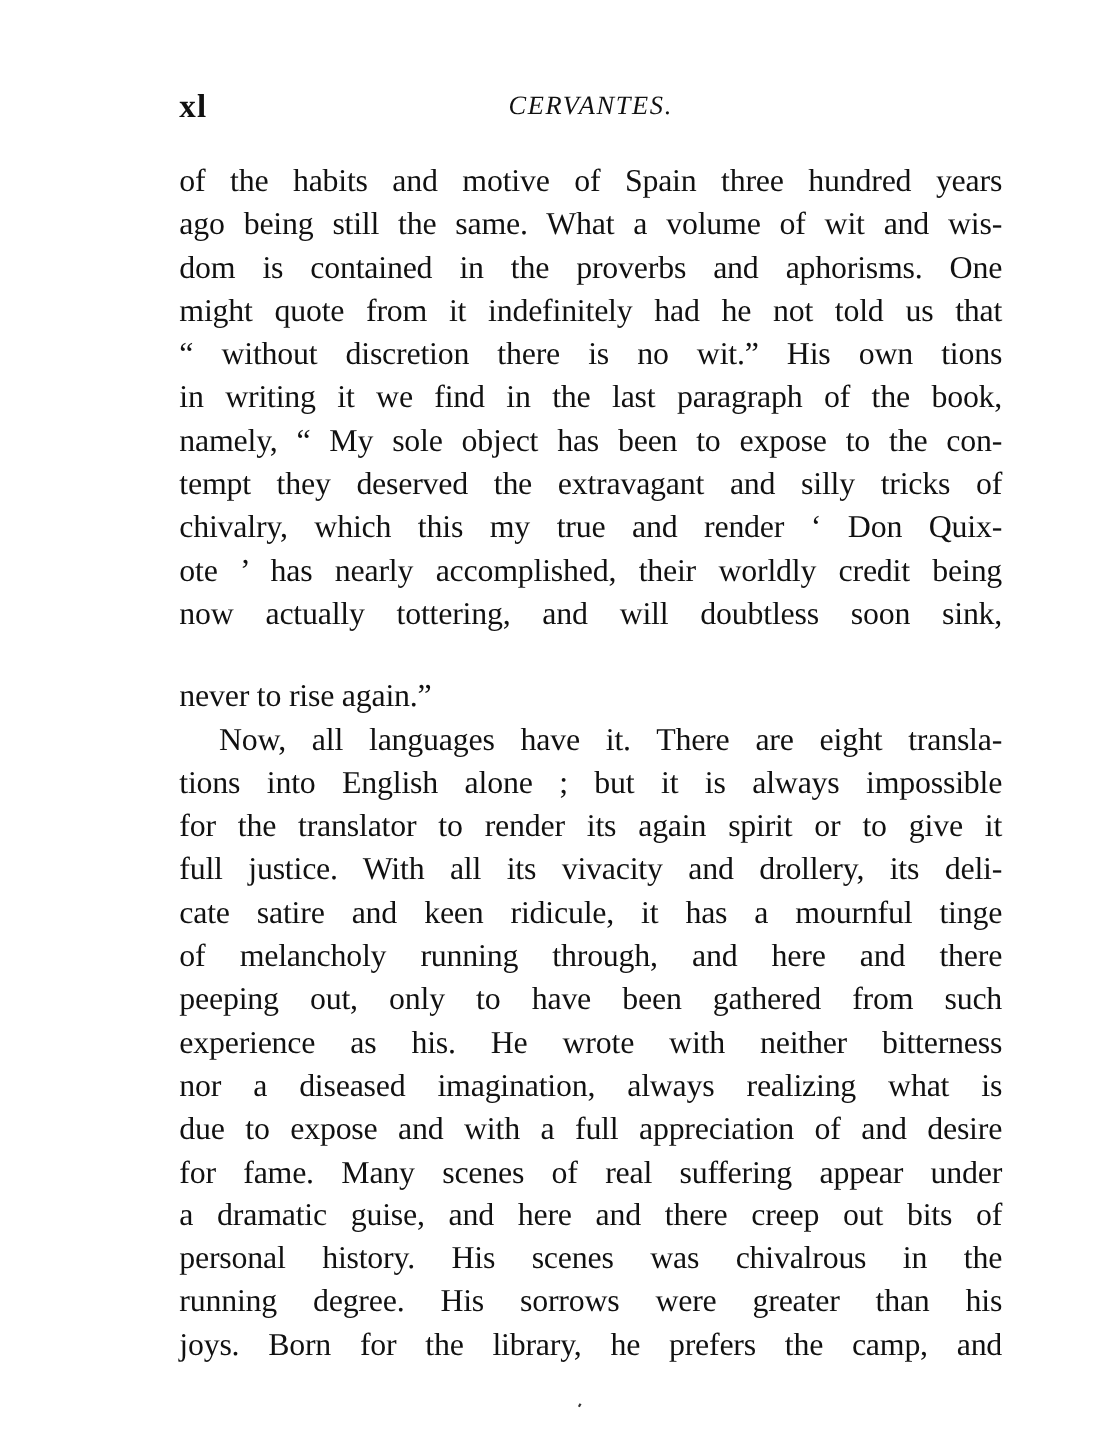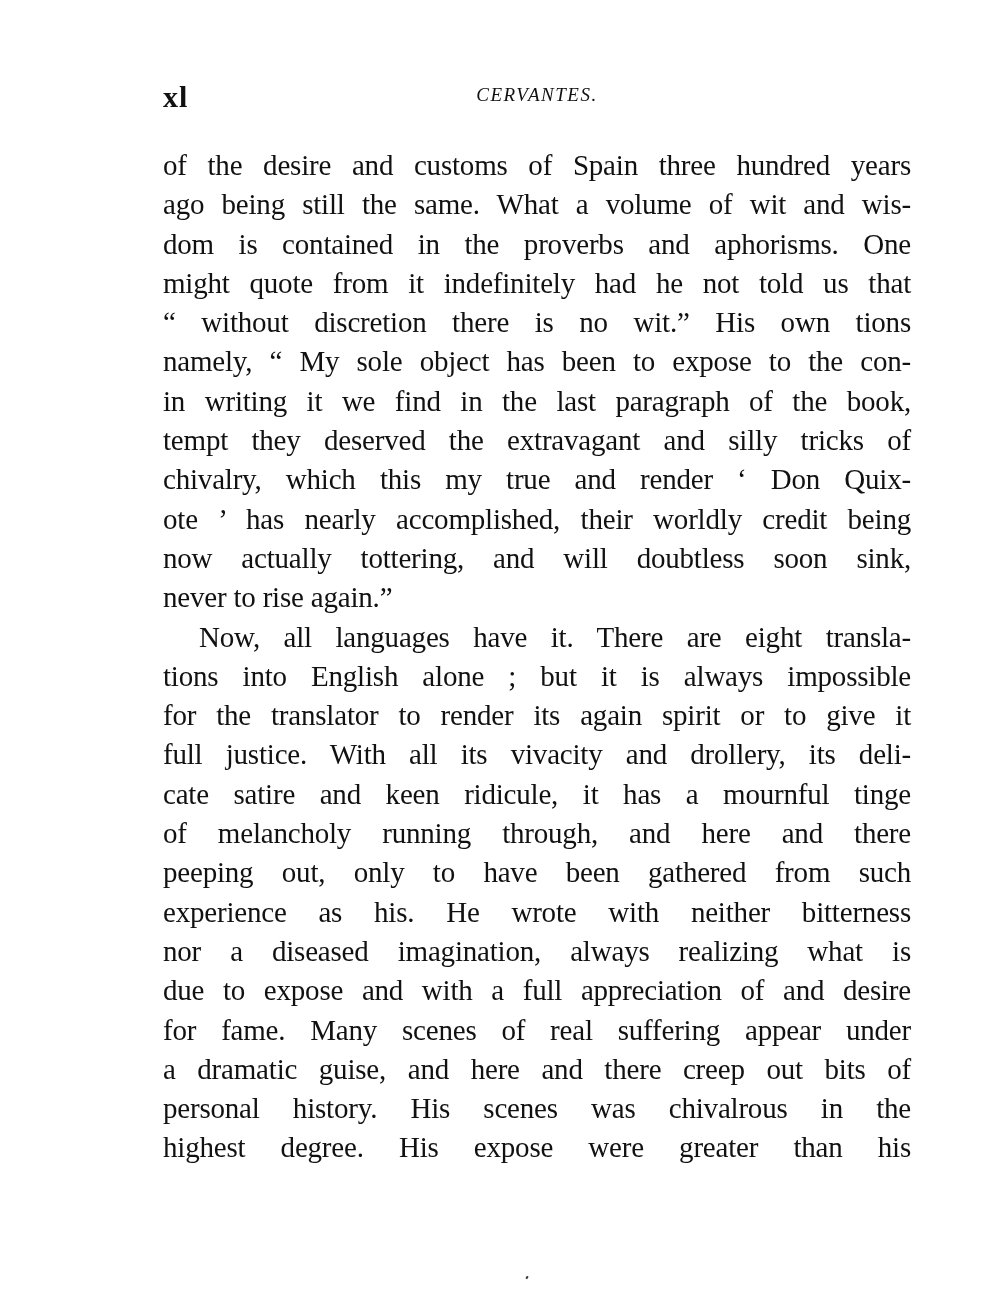--- a/index.html
+++ b/index.html
@@ -36,41 +36,42 @@
     font-weight: bold;
     letter-spacing: 1px;
   }
   .head-title {
     position: absolute;
     left: 0;
     right: 0;
     top: 4px;
     text-align: center;
     font-style: italic;
-    font-size: 19px;
+    font-size: 24px;
     letter-spacing: 1.5px;
   }
   .body-text {
     position: absolute;
     top: 146px;
     left: 163px;
     width: 748px;
   }
   .line {
     height: 39.3px;
     line-height: 39.3px;
     font-size: 29px;
     text-align: justify;
     text-align-last: justify;
     white-space: nowrap;
     overflow: visible;
     letter-spacing: -0.2px;
   }
   .line.last {
     text-align-last: left;
+    margin-top: 36px;
   }
   .line.indent {
     padding-left: 36px;
   }
   .line .txt {
     display: block;
     width: 100%;
   }
   .speck {
     position: absolute;
@@ -89,39 +90,39 @@
 
   <div class="running-head">
     <span class="folio">xl</span>
     <span class="head-title">CERVANTES.</span>
   </div>
 
   <div class="body-text">
 
     <div>
       <div class="line">
-          <span class="txt">of the desire and customs of Spain three hundred years</span>
+          <span class="txt">of the habits and motive of Spain three hundred years</span>
         </div>
       <div class="line">
           <span class="txt">ago being still the same.  What a volume of wit and wis-</span>
         </div>
       <div class="line">
           <span class="txt">dom is contained in the proverbs and aphorisms.  One</span>
         </div>
       <div class="line">
           <span class="txt">might quote from it indefinitely had he not told us that</span>
         </div>
       <div class="line">
           <span class="txt">“ without discretion there is no wit.”  His own tions</span>
         </div>
       <div class="line">
-          <span class="txt">namely, “ My sole object has been to expose to the con-</span>
+          <span class="txt">in writing it we find in the last paragraph of the book,</span>
         </div>
       <div class="line">
-          <span class="txt">in writing it we find in the last paragraph of the book,</span>
+          <span class="txt">namely, “ My sole object has been to expose to the con-</span>
         </div>
       <div class="line">
           <span class="txt">tempt they deserved the extravagant and silly tricks of</span>
         </div>
       <div class="line">
           <span class="txt">chivalry, which this my true and render ‘ Don Quix-</span>
         </div>
       <div class="line">
           <span class="txt">ote ’ has nearly accomplished, their worldly credit being</span>
         </div>
@@ -167,19 +168,22 @@
       <div class="line">
           <span class="txt">for fame.  Many scenes of real suffering appear under</span>
         </div>
       <div class="line">
           <span class="txt">a dramatic guise, and here and there creep out bits of</span>
         </div>
       <div class="line">
           <span class="txt">personal history.  His scenes was chivalrous in the</span>
         </div>
       <div class="line">
-          <span class="txt">highest degree.  His expose were greater than his</span>
+          <span class="txt">running degree.  His sorrows were greater than his</span>
+        </div>
+      <div class="line">
+          <span class="txt">joys.  Born for the library, he prefers the camp, and</span>
         </div>
     </div>
   </div>
 
   <div class="speck"></div>
 </div>
 
 </body></html>

